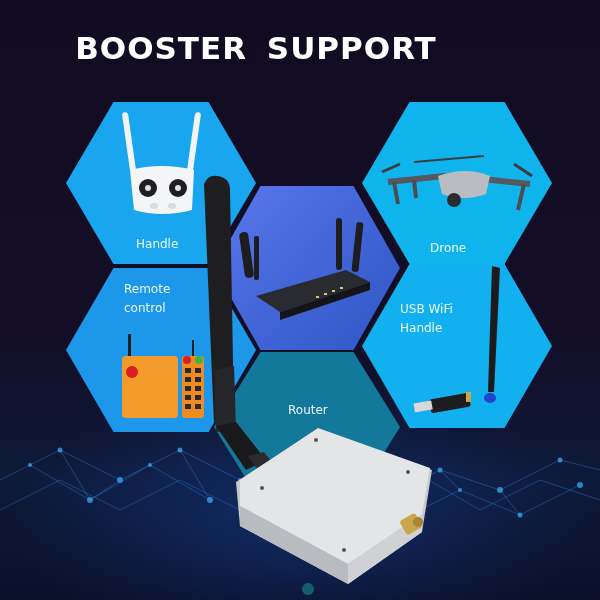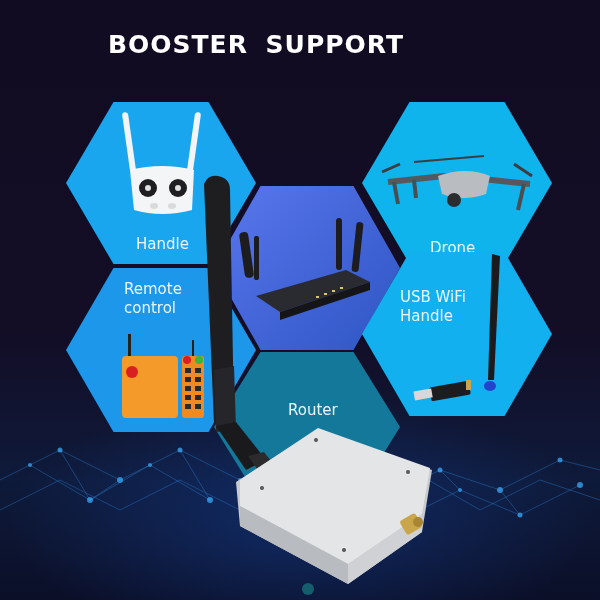--- a/index.html
+++ b/index.html
@@ -1,23 +1,23 @@
 <!DOCTYPE html>
 <html><head>
 <meta charset="utf-8">
 <style>
   html,body{margin:0;padding:0;}
   body{width:600px;height:600px;overflow:hidden;background:#110c22;position:relative;font-family:"DejaVu Sans","Liberation Sans",sans-serif;}
   .stage{position:absolute;left:0;top:0;width:600px;height:600px;
     background:
       radial-gradient(ellipse 420px 180px at 300px 520px, rgba(20,60,140,0.55), rgba(17,12,34,0) 70%),
       linear-gradient(180deg,#120c22 0%,#130d26 55%,#0e1a3a 80%,#0b0f28 100%);}
-  .title{position:absolute;left:0;top:30px;width:512px;text-align:center;color:#fff;font-size:25px;font-weight:bold;letter-spacing:1px;word-spacing:8px;}
+  .title{position:absolute;left:0;top:30px;width:512px;text-align:center;color:#fff;font-size:31px;font-weight:bold;letter-spacing:1px;word-spacing:8px;}
   .hex{position:absolute;clip-path:polygon(25% 0,75% 0,100% 50%,75% 100%,25% 100%,0 50%);}
-  .hex-label{position:absolute;color:#eaf6ff;font-size:15px;line-height:19px;}
+  .hex-label{position:absolute;color:#eaf6ff;font-size:12px;line-height:19px;}
   .net{position:absolute;left:0;top:0;width:600px;height:600px;}
 </style>
 </head>
 <body>
 
 <div class="stage">
 
   <svg class="net" viewBox="0 0 600 600">
     <g stroke="#2f8fe6" stroke-opacity="0.45" stroke-width="0.8" fill="none">
       <path d="M0 480 L60 450 L120 480 L180 450 L240 480"></path>
@@ -118,21 +118,21 @@
           <rect x="63" y="74" width="6" height="5"></rect>
           <rect x="73" y="74" width="6" height="5"></rect>
         </g>
     </svg>
   </div>
 
   <div class="hex" style="left:214px;top:352px;width:186px;height:150px;background:#13789a;">
     <div class="hex-label" style="left:74px;top:27px;margin-top:22px;">Router</div>
   </div>
 
-  <div class="hex" style="left:362px;top:252px;width:190px;height:164px;background:#12b0ee;">
+  <div class="hex" style="left:362px;top:264px;width:190px;height:164px;background:#12b0ee;">
     <div class="hex-label" style="left:38px;top:36px;">
       <div>USB WiFi</div>
       <div>Handle</div>
     </div>
     <svg style="position:absolute;left:48px;top:0px;" width="100" height="160" viewBox="0 0 100 160">
       <path d="M82 2 L90 4 L84 128 L78 128 Z" fill="#1b1b1d"></path>
       <ellipse cx="80" cy="134" rx="6" ry="5" fill="#2244cc"></ellipse>
       <rect x="20" y="132" width="40" height="14" rx="2" fill="#1d1d20" transform="rotate(-10 40 139)"></rect>
       <rect x="4" y="138" width="18" height="9" fill="#d8d8d8" transform="rotate(-10 13 142)"></rect>
       <rect x="56" y="128" width="5" height="10" fill="#c9a64a"></rect>

